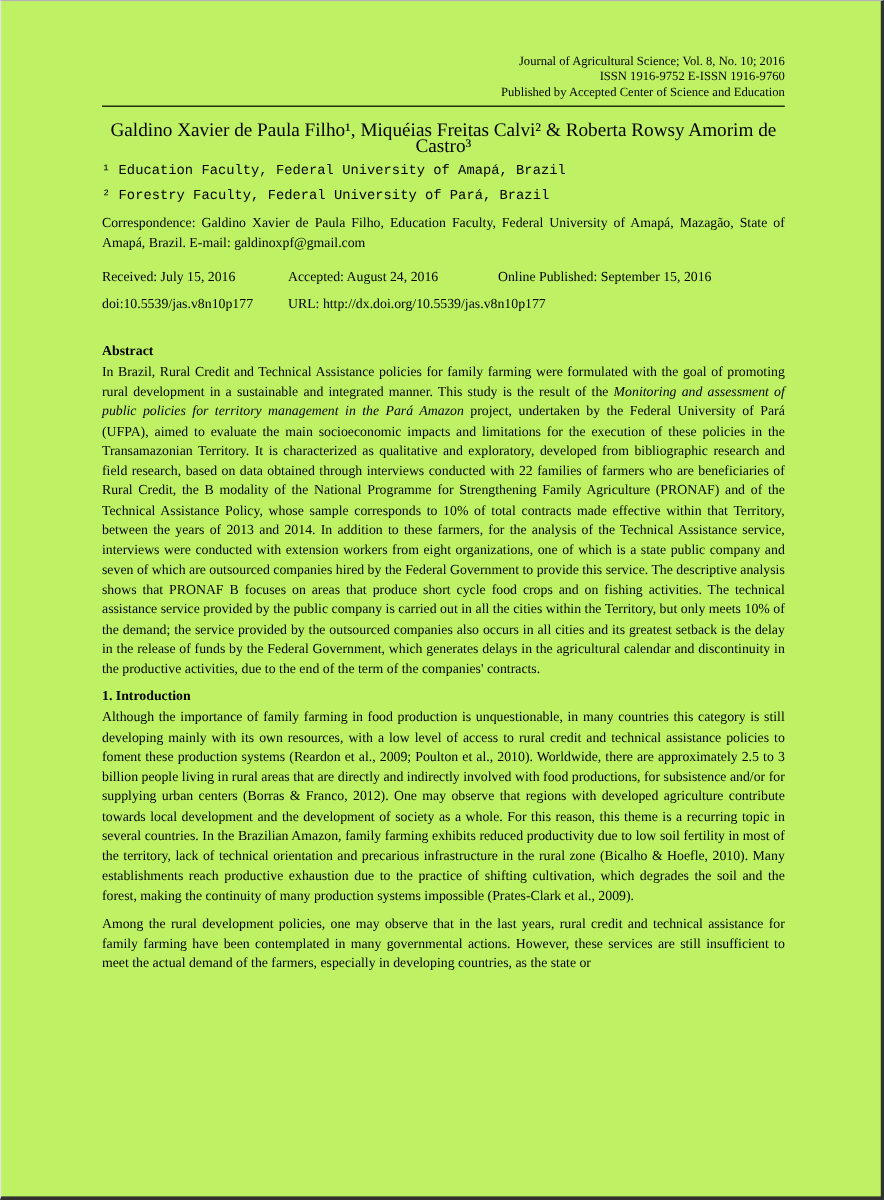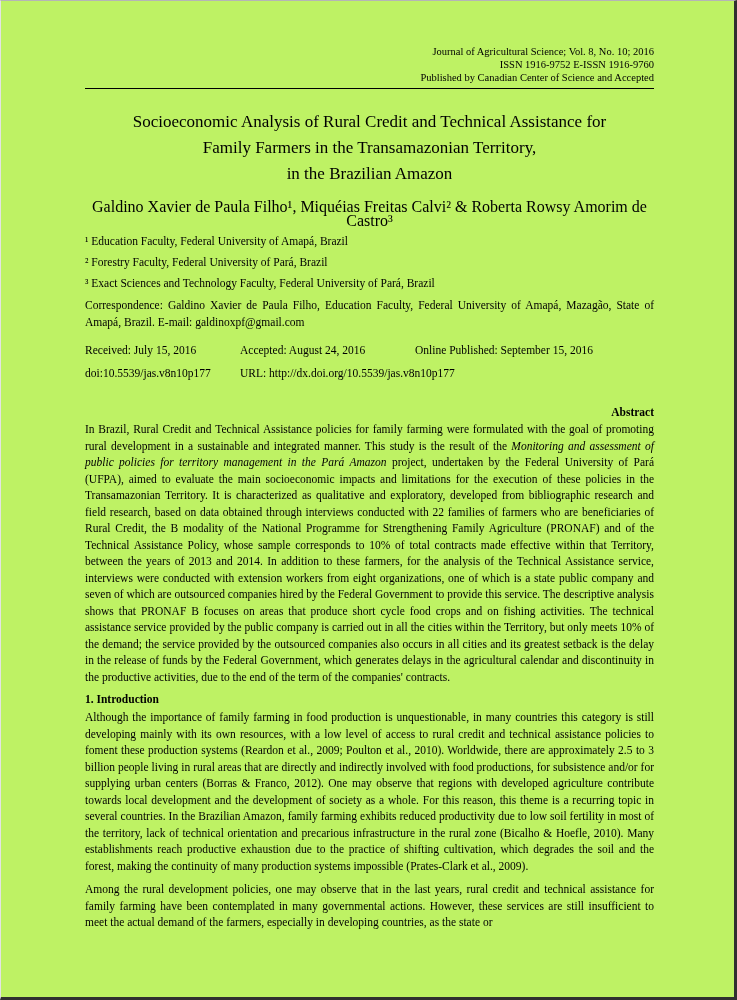--- a/index.html
+++ b/index.html
@@ -39,21 +39,21 @@
     font-size: 17px;
     line-height: 26px;
   }
   .title-line { display: block; }
   .authors {
     margin-top: 13px;
     text-align: center;
     font-size: 16px;
     line-height: 14px;
   }
-  .affiliations { margin-top: 6px; }
+  .affiliations { margin-top: 6px; font-family: Liberation Mono, monospace; }
   .affiliation {
     font-size: 11.5px;
     line-height: 14px;
     margin: 0 0 7px 0;
   }
   .correspondence {
     margin: 7px 0 0 0;
     font-size: 11.5px;
     line-height: 16.5px;
     text-align: justify;
@@ -66,21 +66,21 @@
   .meta-row-1 { margin-top: 13px; }
   .meta-row-2 { margin-top: 9px; }
   .meta-col1 { flex: 0 0 155px; }
   .meta-col2 { flex: 0 0 175px; }
   .section-heading {
     margin: 0;
     font-size: 11.5px;
     line-height: 14px;
     font-weight: bold;
   }
-  .abstract-heading { margin-top: 25px; text-align: right; }
+  .abstract-heading { margin-top: 25px; }
   .intro-heading { margin-top: 7px; }
   .body-par {
     margin: 2px 0 0 0;
     font-size: 11.5px;
     line-height: 16.5px;
     text-align: justify;
   }
   .intro-par { margin-top: 3px; }
   .intro-par-2 { margin-top: 7px; }
   .keywords {
@@ -102,37 +102,31 @@
 </style>
 </head>
 <body>
 
 <div class="page">
   <div class="content">
 
     <header class="journal-header">
       <div>Journal of Agricultural Science; Vol. 8, No. 10; 2016</div>
       <div>ISSN 1916-9752 E-ISSN 1916-9760</div>
-      <div>Published by Canadian Center of Science and Accepted</div>
+      <div>Published by Accepted Center of Science and Education</div>
     </header>
 
     <div class="header-rule"></div>
 
-    <h1 class="title">
-      <span class="title-line">Socioeconomic Analysis of Rural Credit and Technical Assistance for</span>
-      <span class="title-line">Family Farmers in the Transamazonian Territory,</span>
-      <span class="title-line">in the Brazilian Amazon</span>
-    </h1>
 
     <div class="authors">Galdino Xavier de Paula Filho¹, Miquéias Freitas Calvi² &amp; Roberta Rowsy Amorim de Castro³</div>
 
     <div class="affiliations">
       <p class="affiliation">¹ Education Faculty, Federal University of Amapá, Brazil</p>
       <p class="affiliation">² Forestry Faculty, Federal University of Pará, Brazil</p>
-      <p class="affiliation">³ Exact Sciences and Technology Faculty, Federal University of Pará, Brazil</p>
     </div>
 
     <p class="correspondence">Correspondence: Galdino Xavier de Paula Filho, Education Faculty, Federal University of Amapá, Mazagão, State of Amapá, Brazil. E-mail: galdinoxpf@gmail.com</p>
 
     <div class="meta-row meta-row-1">
       <span class="meta-col1">Received: July 15, 2016</span>
       <span class="meta-col2">Accepted: August 24, 2016</span>
       <span>Online Published: September 15, 2016</span>
     </div>
 

